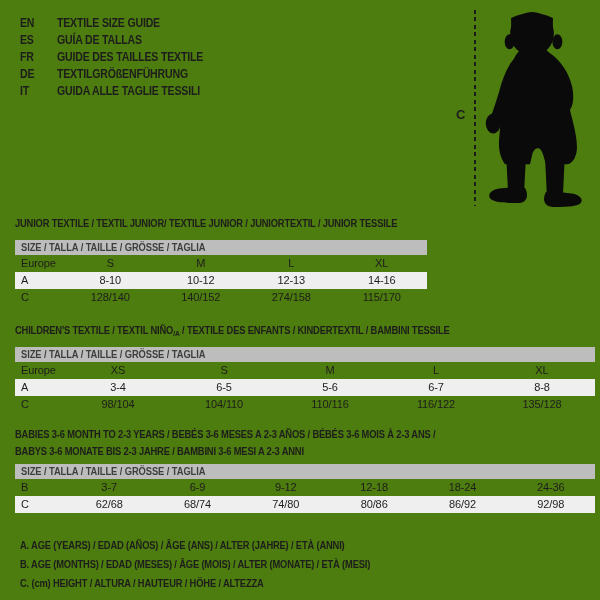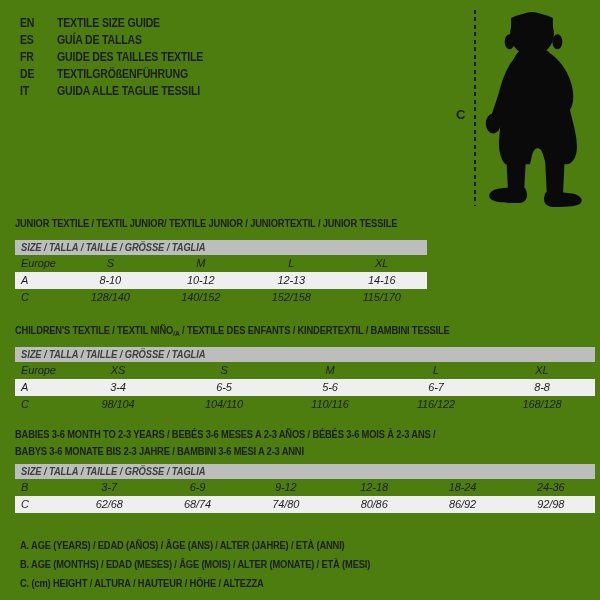--- a/index.html
+++ b/index.html
@@ -21,21 +21,21 @@
 
   
   .section-title { position:absolute; left:15px; font-size:11px; font-weight:bold; line-height:12px;
                    letter-spacing:-0.2px; white-space:nowrap; transform:scaleX(0.85); transform-origin:0 0; }
   #junior-title   { top:217px; }
   #children-title { top:324px; }
   #babies-title   { top:426px; line-height:17px; }
   .subscript { font-size:8px; position:relative; top:2px; }
 
   
-  .size-table { position:absolute; left:15px; font-size:11px; letter-spacing:-0.1px;font-style:italic; }
+  .size-table { position:absolute; left:15px; font-size:11px; letter-spacing:-0.1px; }
   #junior-table   { top:240px; width:412px; }
   #children-table { top:347px; width:580px; }
   #babies-table   { top:464px; width:580px; }
   .table-header { height:15px; line-height:15px; background:#bdbdbd; color:#3e3e3e;
                   font-weight:bold; padding-left:6px; white-space:nowrap; overflow:visible; }
   .table-header span { display:inline-block; transform:scaleX(0.85); transform-origin:0 0; }
   .table-row { display:flex; height:17px; line-height:17px;align-items:flex-end; }
   .table-row.stripe { background:#efefef; }
   .row-label { width:50px; padding-left:6px; flex:none; }
   .cell { flex:1; text-align:center; }
@@ -143,21 +143,21 @@
         <div class="row-label">A</div>
         <div class="cell">8-10</div>
         <div class="cell">10-12</div>
         <div class="cell">12-13</div>
         <div class="cell">14-16</div>
       </div>
       <div class="table-row">
         <div class="row-label">C</div>
         <div class="cell">128/140</div>
         <div class="cell">140/152</div>
-        <div class="cell">152/158</div>
+        <div class="cell">274/158</div>
         <div class="cell">115/170</div>
       </div>
     </div>
 
   <div class="section-title" id="children-title"><span>CHILDREN'S TEXTILE / TEXTIL NIÑO</span><span class="subscript">/A</span><span> / TEXTILE DES ENFANTS / KINDERTEXTIL / BAMBINI TESSILE</span></div>
   <div class="size-table" id="children-table">
     <div class="table-header"><span>SIZE / TALLA / TAILLE / GRÖSSE / TAGLIA</span></div>
   <div class="table-row">
         <div class="row-label">Europe</div>
         <div class="cell">XS</div>
@@ -173,21 +173,21 @@
         <div class="cell">5-6</div>
         <div class="cell">6-7</div>
         <div class="cell">8-8</div>
       </div>
       <div class="table-row">
         <div class="row-label">C</div>
         <div class="cell">98/104</div>
         <div class="cell">104/110</div>
         <div class="cell">110/116</div>
         <div class="cell">116/122</div>
-        <div class="cell">168/128</div>
+        <div class="cell">135/128</div>
       </div>
     </div>
 
   <div class="section-title" id="babies-title">
     <div>BABIES 3-6 MONTH TO 2-3 YEARS / BEBÉS 3-6 MESES A 2-3 AÑOS / BÉBÉS 3-6 MOIS À 2-3 ANS /</div>
     <div>BABYS 3-6 MONATE BIS 2-3 JAHRE / BAMBINI 3-6 MESI A 2-3 ANNI</div>
   </div>
   <div class="size-table" id="babies-table">
     <div class="table-header"><span>SIZE / TALLA / TAILLE / GRÖSSE / TAGLIA</span></div>
   <div class="table-row">

